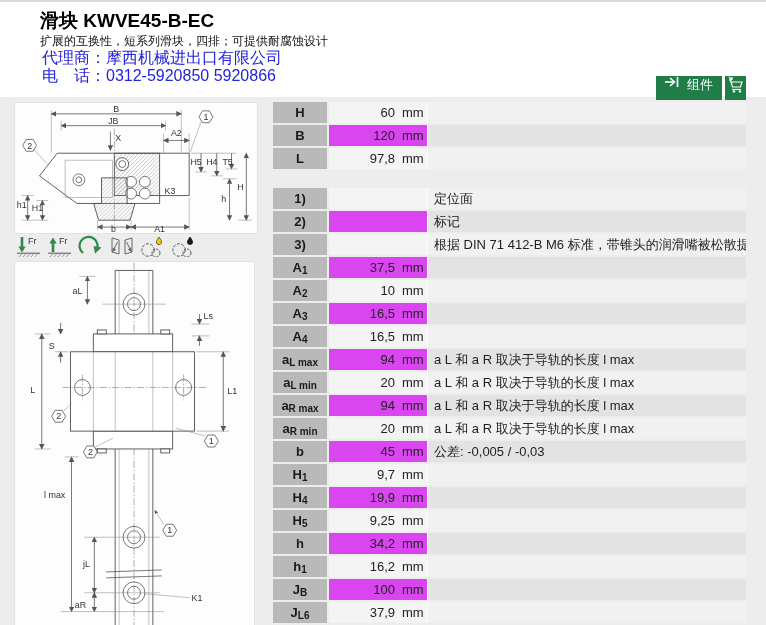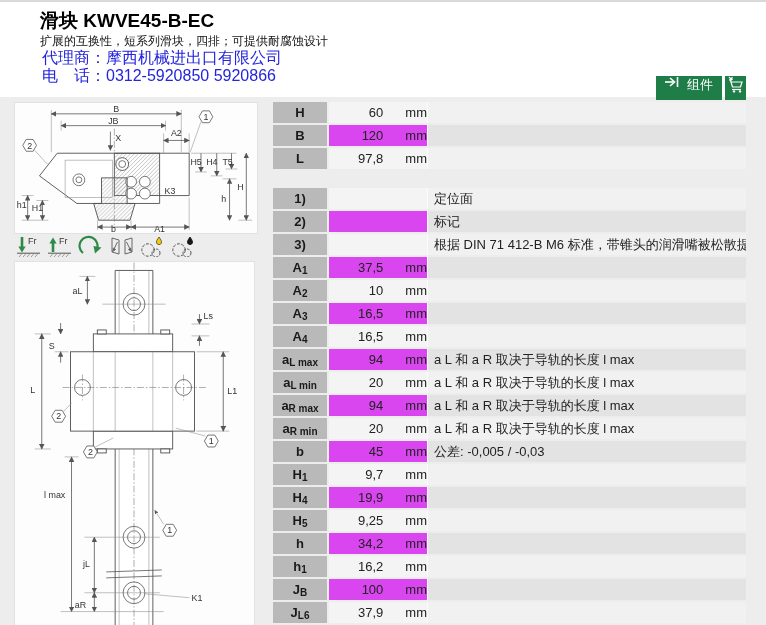--- a/index.html
+++ b/index.html
@@ -29,21 +29,21 @@
   .lb{font-size:9px;fill:#333;font-family:"Liberation Sans",sans-serif;}
   .hex{fill:#fff;stroke:#555;stroke-width:.8;}
   
   .spec{position:absolute;left:273px;top:100px;width:473px;}
   .tsec + .tsec{margin-top:19px;}
   .trow{display:flex;height:21px;margin-bottom:2px;}
   .lcell{width:54px;margin-right:2px;background:var(--hdr,#b9b9b9);display:flex;align-items:center;justify-content:center;font-weight:bold;font-size:13px;color:#1a1a1a;}
   .lsub{font-size:10px;position:relative;top:3px;}
   .vcell{width:99px;display:flex;align-items:center;font-size:13px;color:#222;border-right:1px solid #fbfbfb;box-sizing:border-box;}
   .num{width:66px;text-align:right;}
-  .unit{padding-left:22px;}
+  .unit{padding-left:7px;}
   .ncell{flex:1;display:flex;align-items:center;padding-left:6px;font-size:13px;color:#222;overflow:hidden;white-space:nowrap;text-align:right;}
   .trow.light .vcell{background:#f4f4f4}
   .trow.light .ncell{background:#f1f1f1}
   .trow.dark .vcell{background:#d946ef}
   .trow.dark .ncell{background:#e3e3e3}
 </style>
 </head>
 <body>
 
 <div class="page">

